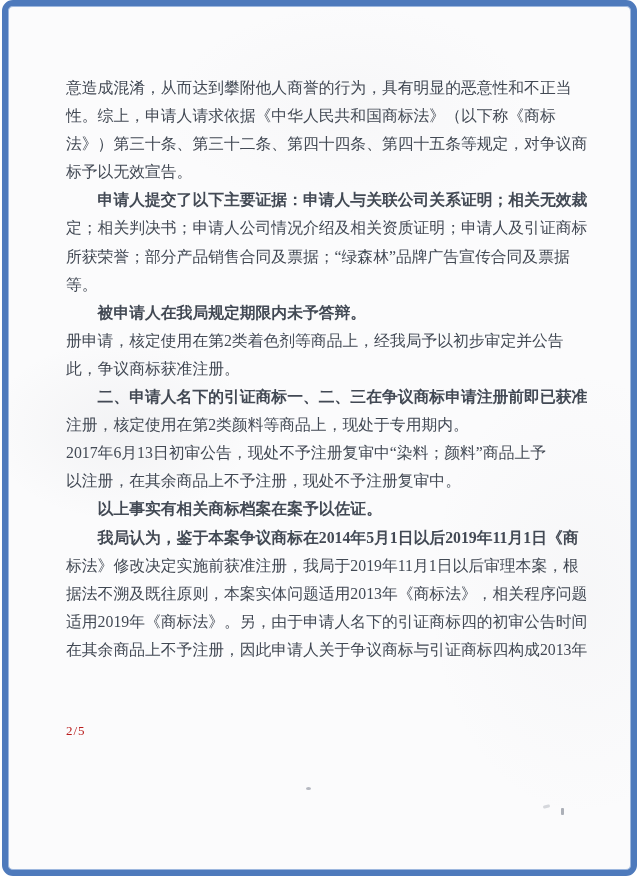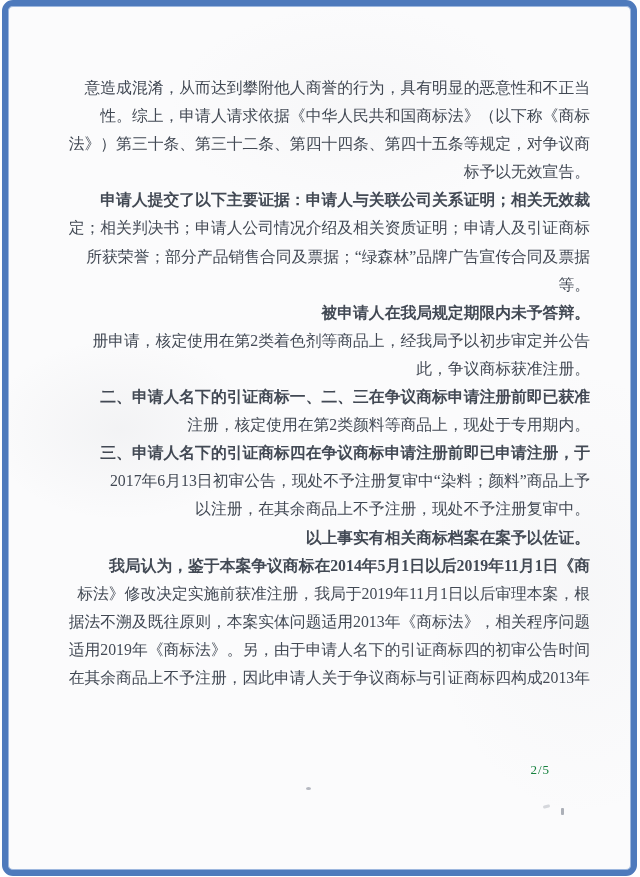--- a/index.html
+++ b/index.html
@@ -38,35 +38,34 @@
     top: 74px;
     width: 524px;
     color: #424954;
     font-size: 15.8px;
   }
   .line {
     height: 28.1px;
     line-height: 28.1px;
     white-space: nowrap;
     letter-spacing: 0;
-    text-align: right;
   }
   .indent {
     text-indent: 31.6px;
     font-weight: bold;
   }
   .page-number {
     position: absolute;
-    top: 762px;
+    top: 723px;
     left: 66px;
     width: 484px;
-    text-align: right;
+    text-align: left;
     font-size: 13px;
     letter-spacing: 1px;
-    color: #15803d;
+    color: #b91c1c;
   }
   
   .speck {
     position: absolute;
     pointer-events: none;
   }
   .speck-a {
     left: 306px; top: 787px;
     width: 5px; height: 3px;
     background: rgba(95,103,120,0.45);
@@ -103,21 +102,20 @@
   <div class="line">等。</div>
 
   <div class="line indent">被申请人在我局规定期限内未予答辩。</div>
 
   <div class="line">册申请，核定使用在第2类着色剂等商品上，经我局予以初步审定并公告</div>
   <div class="line">此，争议商标获准注册。</div>
 
   <div class="line indent">二、申请人名下的引证商标一、二、三在争议商标申请注册前即已获准</div>
   <div class="line">注册，核定使用在第2类颜料等商品上，现处于专用期内。</div>
 
-  <div class="line indent">三、申请人名下的引证商标四在争议商标申请注册前即已申请注册，于</div>
   <div class="line">2017年6月13日初审公告，现处不予注册复审中“染料；颜料”商品上予</div>
   <div class="line">以注册，在其余商品上不予注册，现处不予注册复审中。</div>
 
   <div class="line indent">以上事实有相关商标档案在案予以佐证。</div>
 
   <div class="line indent">我局认为，鉴于本案争议商标在2014年5月1日以后2019年11月1日《商</div>
   <div class="line">标法》修改决定实施前获准注册，我局于2019年11月1日以后审理本案，根</div>
   <div class="line">据法不溯及既往原则，本案实体问题适用2013年《商标法》，相关程序问题</div>
   <div class="line">适用2019年《商标法》。另，由于申请人名下的引证商标四的初审公告时间</div>
   <div class="line">在其余商品上不予注册，因此申请人关于争议商标与引证商标四构成2013年</div>

